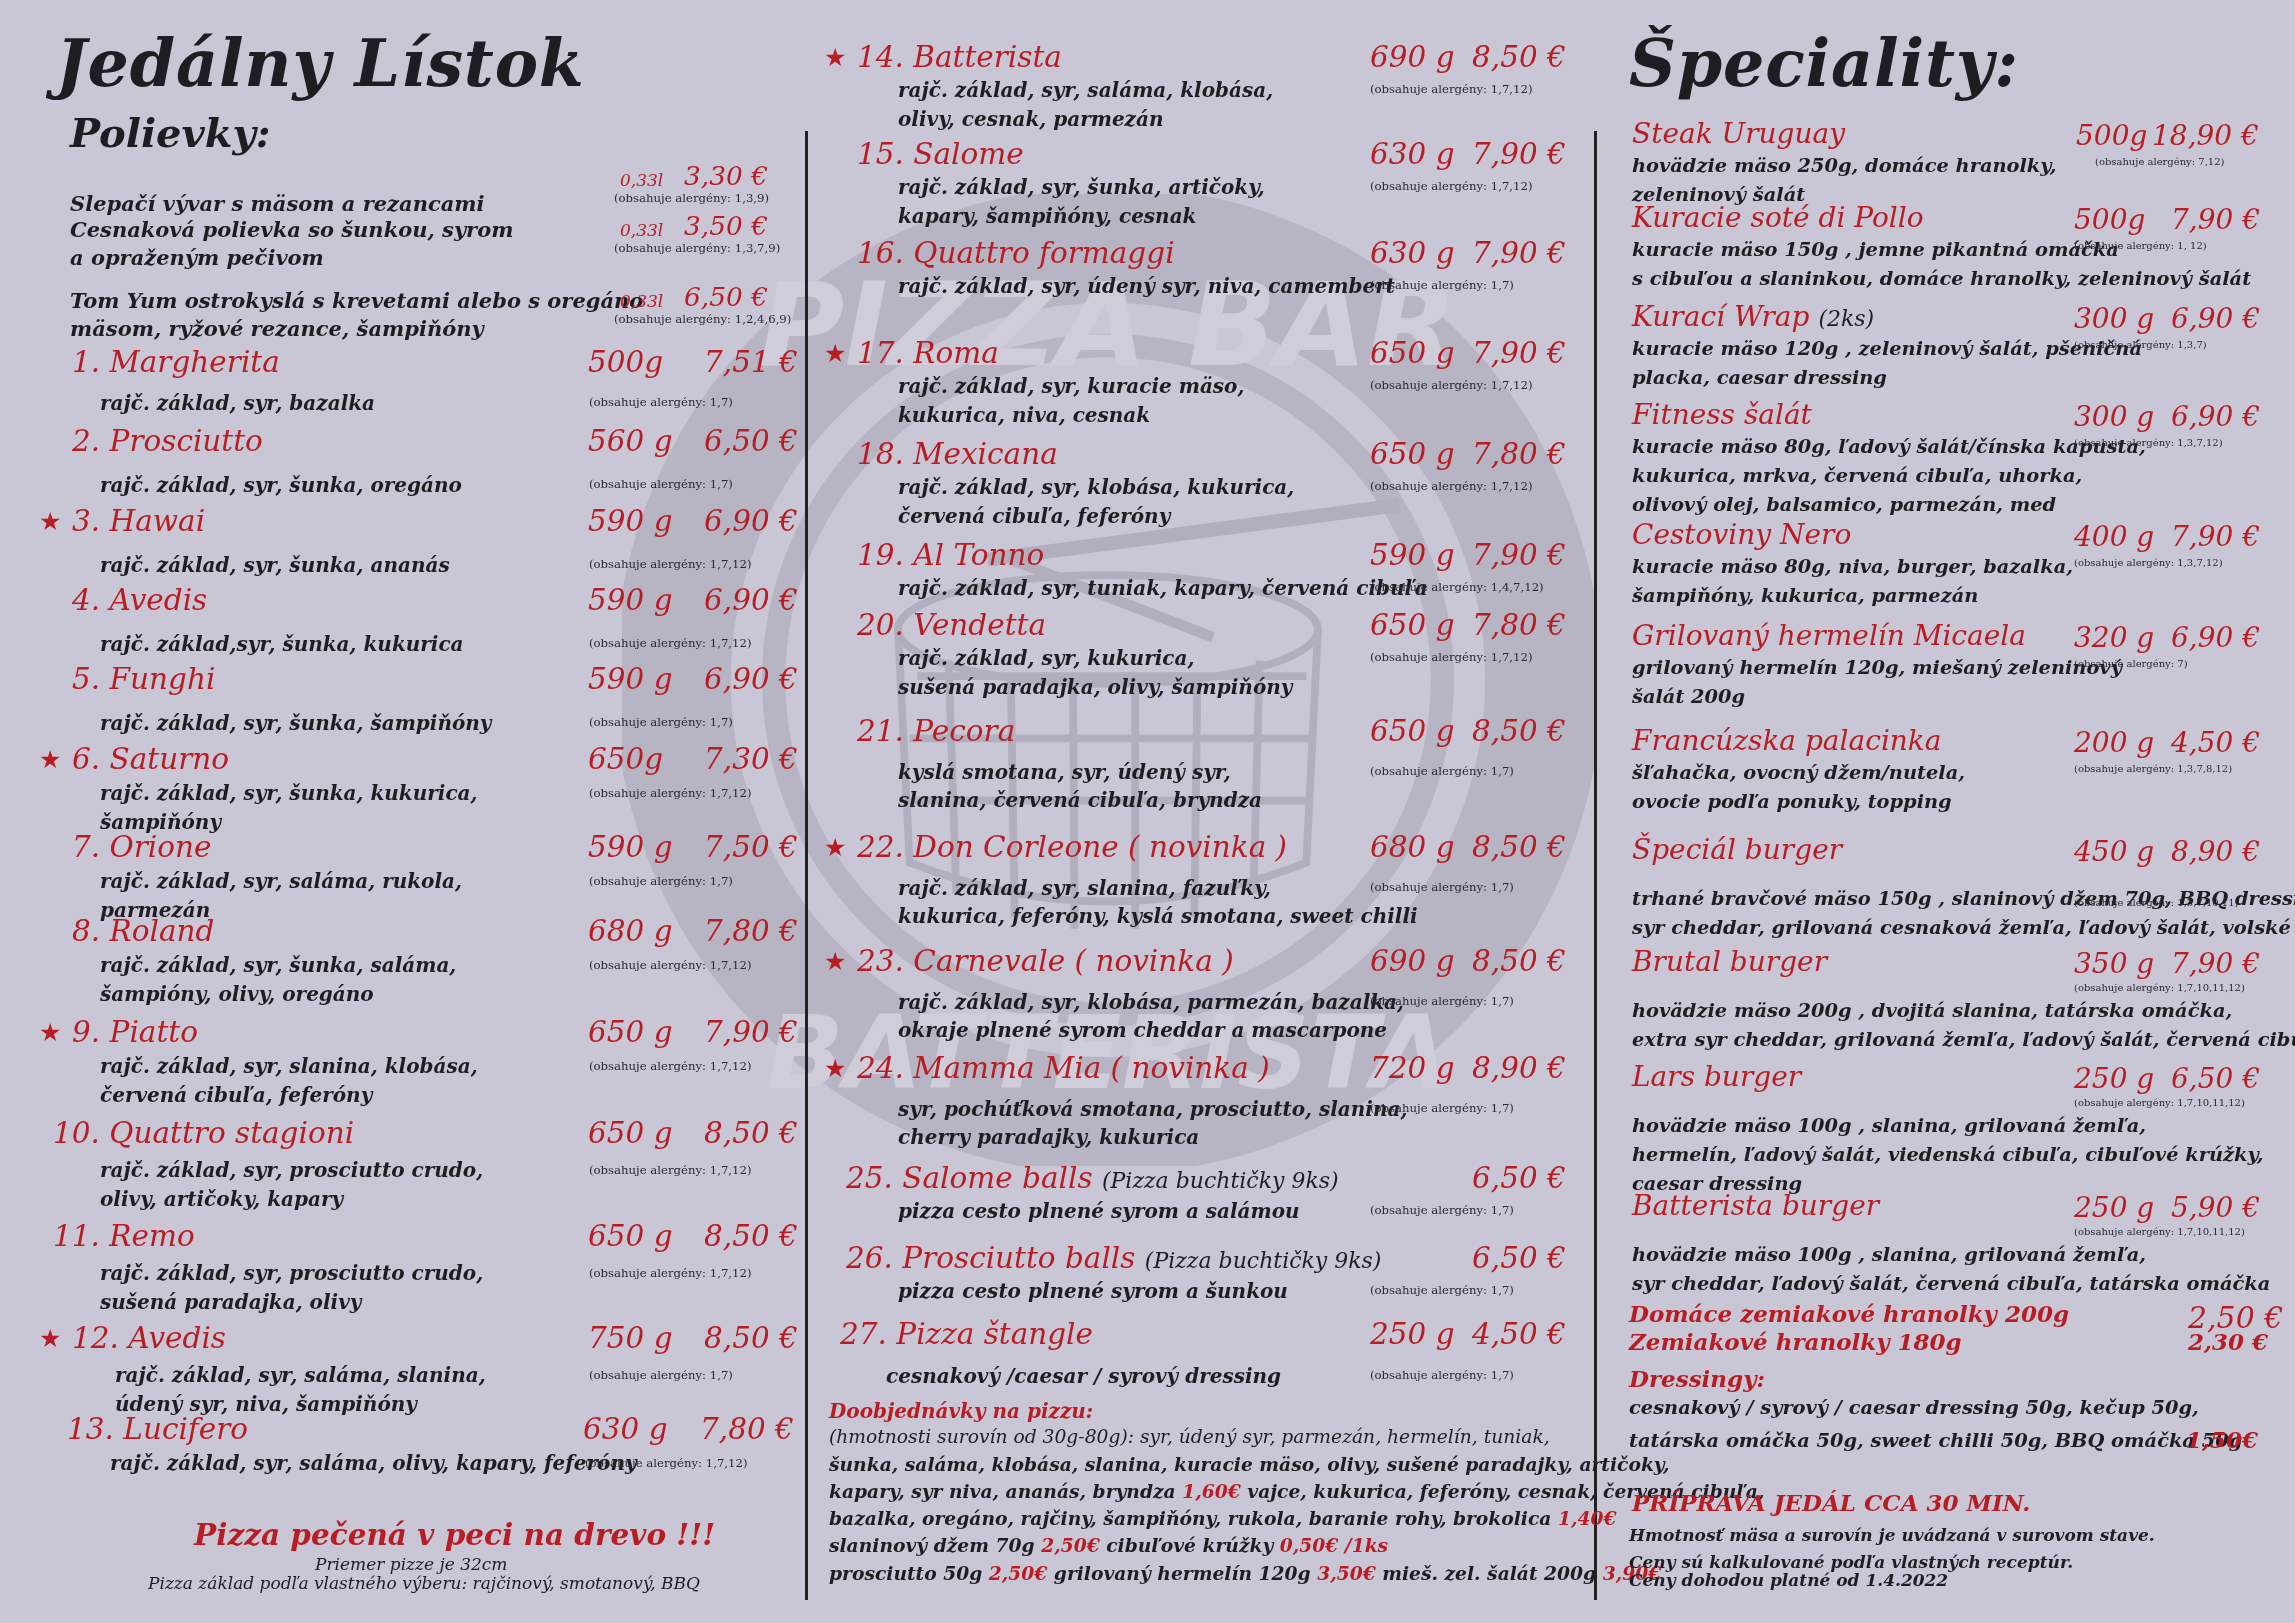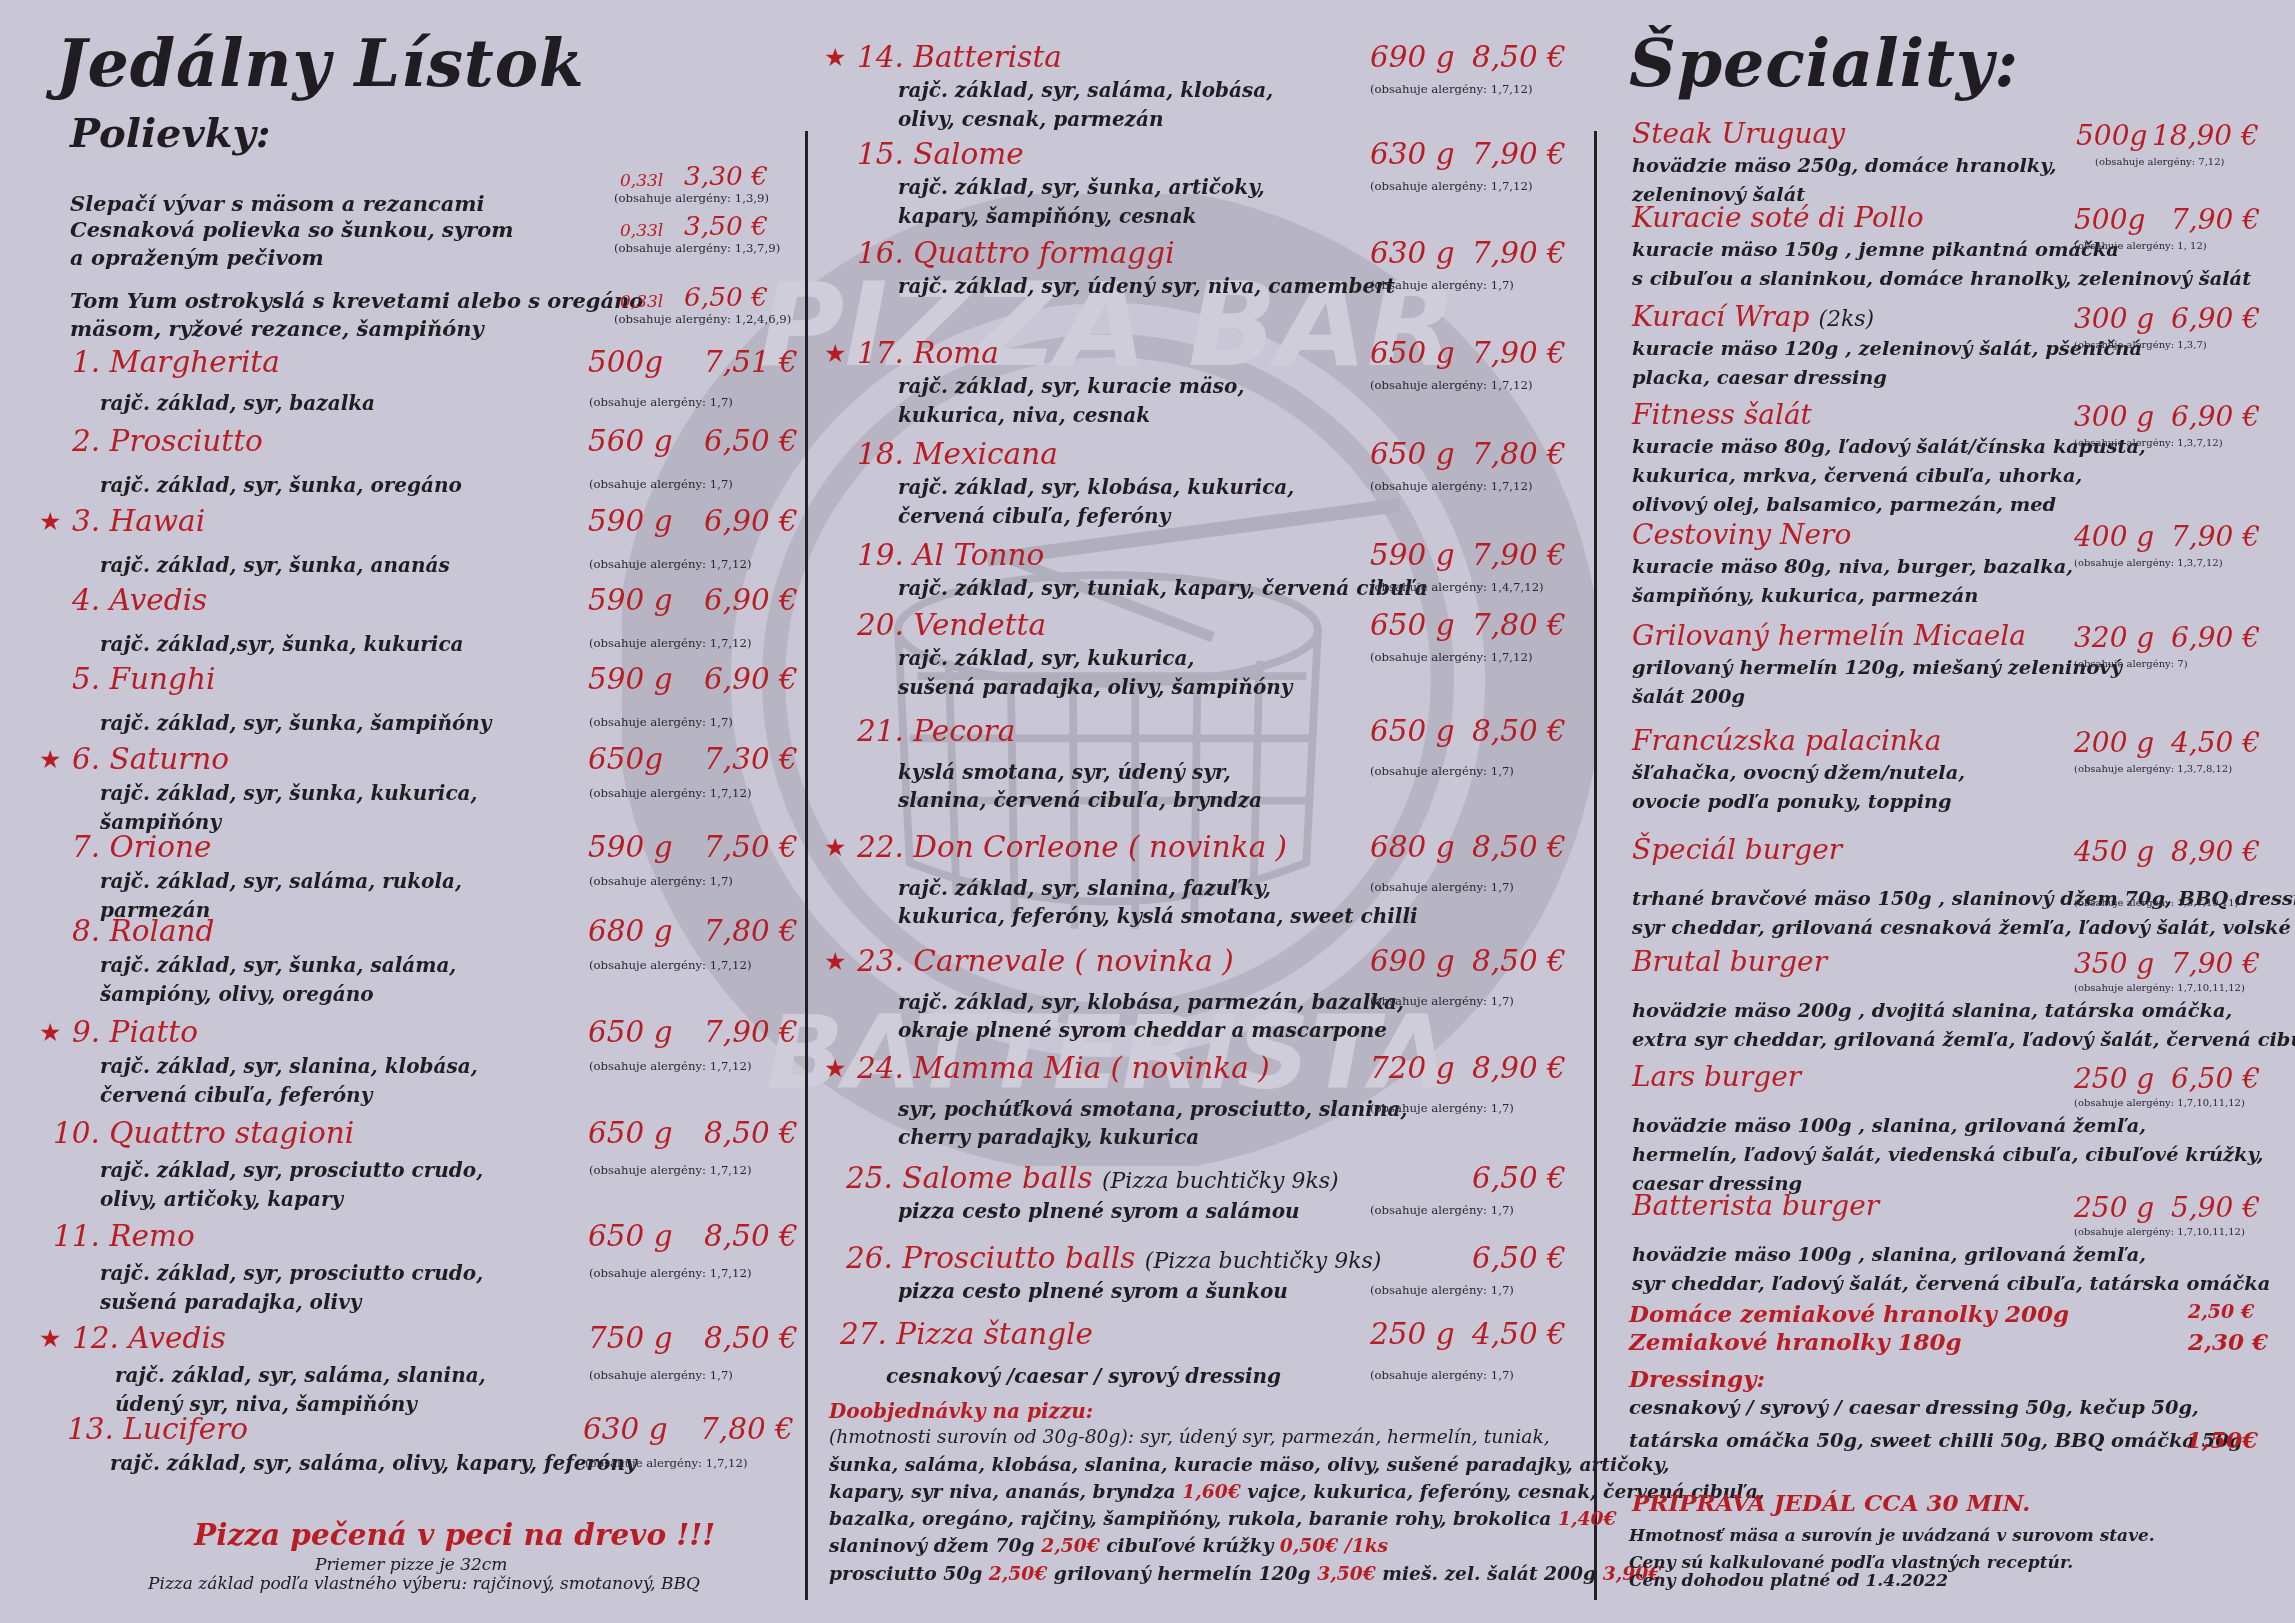--- a/index.html
+++ b/index.html
@@ -404,21 +404,21 @@
   <div class="note" style="left:829px; top:1534px; font-size:18.7px; font-weight:bold;">
     <span>slaninový džem 70g </span><span class="red">2,50€</span><span> cibuľové krúžky </span><span class="red">0,50€ /1ks</span>
   </div>
   <div class="note" style="left:829px; top:1562px; font-size:18.7px; font-weight:bold;">
     <span>prosciutto 50g </span><span class="red">2,50€</span><span>  grilovaný hermelín 120g </span><span class="red">3,50€</span><span>  mieš. zel. šalát 200g </span><span class="red">3,90€</span>
   </div>
 </div>
 
 <div>
   <div class="note red" style="left:1629px; top:1300px; font-size:23px; font-weight:bold;">Domáce zemiakové hranolky 200g</div>
-  <div class="note red" style="left:2188px; top:1300px; font-size:19px; font-weight:bold;text-align:center;">2,50 €</div>
+  <div class="note red" style="left:2188px; top:1300px; font-size:30px; font-weight:normal;text-align:center;">2,50 €</div>
   <div class="note red" style="left:1629px; top:1328px; font-size:23px; font-weight:bold;">Zemiakové hranolky 180g</div>
   <div class="note red" style="left:2188px; top:1328px; font-size:23px; font-weight:bold;">2,30 €</div>
   <div class="note red" style="left:1629px; top:1365px; font-size:23px; font-weight:bold;">Dressingy:</div>
   <div class="note" style="left:1629px; top:1396px; font-size:19.4px; font-weight:bold;">cesnakový / syrový / caesar dressing 50g, kečup 50g,</div>
   <div class="note" style="left:1629px; top:1429px; font-size:19.4px; font-weight:bold;">tatárska omáčka 50g,  sweet chilli 50g, BBQ omáčka 50g</div>
   <div class="note red" style="left:2186px; top:1426px; font-size:23px; font-weight:bold;">1,50€</div>
 </div>
 
 <div>
   <div class="note red" style="left:1632px; top:1489px; font-size:23px; font-weight:bold;">PRÍPRAVA  JEDÁL CCA 30 MIN.</div>

